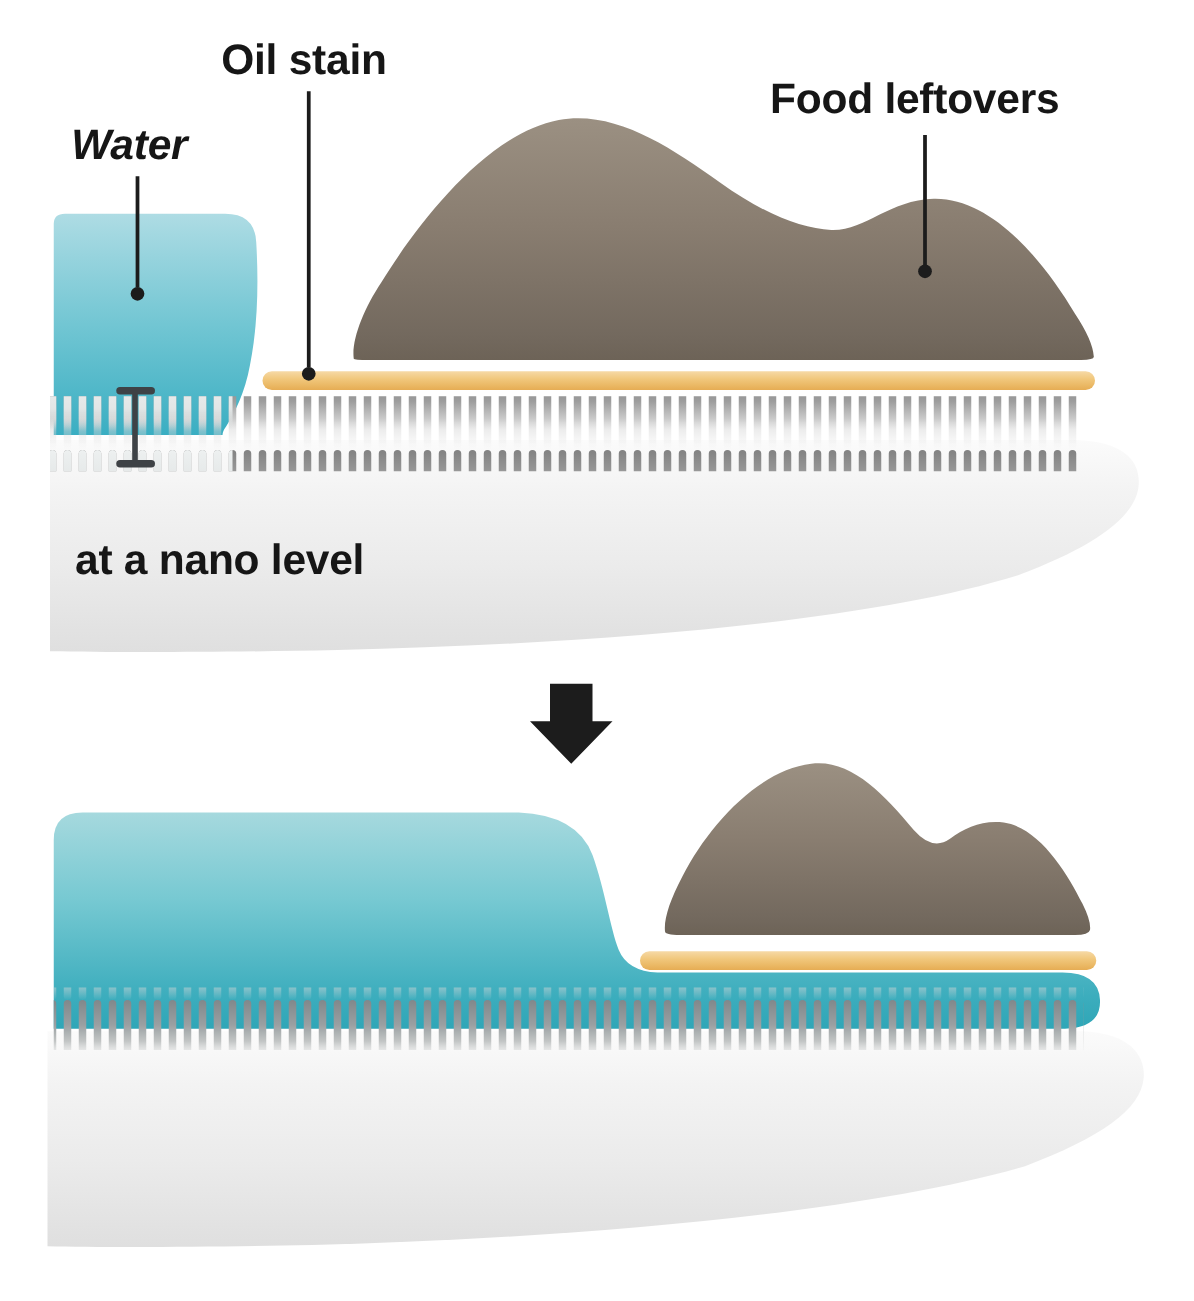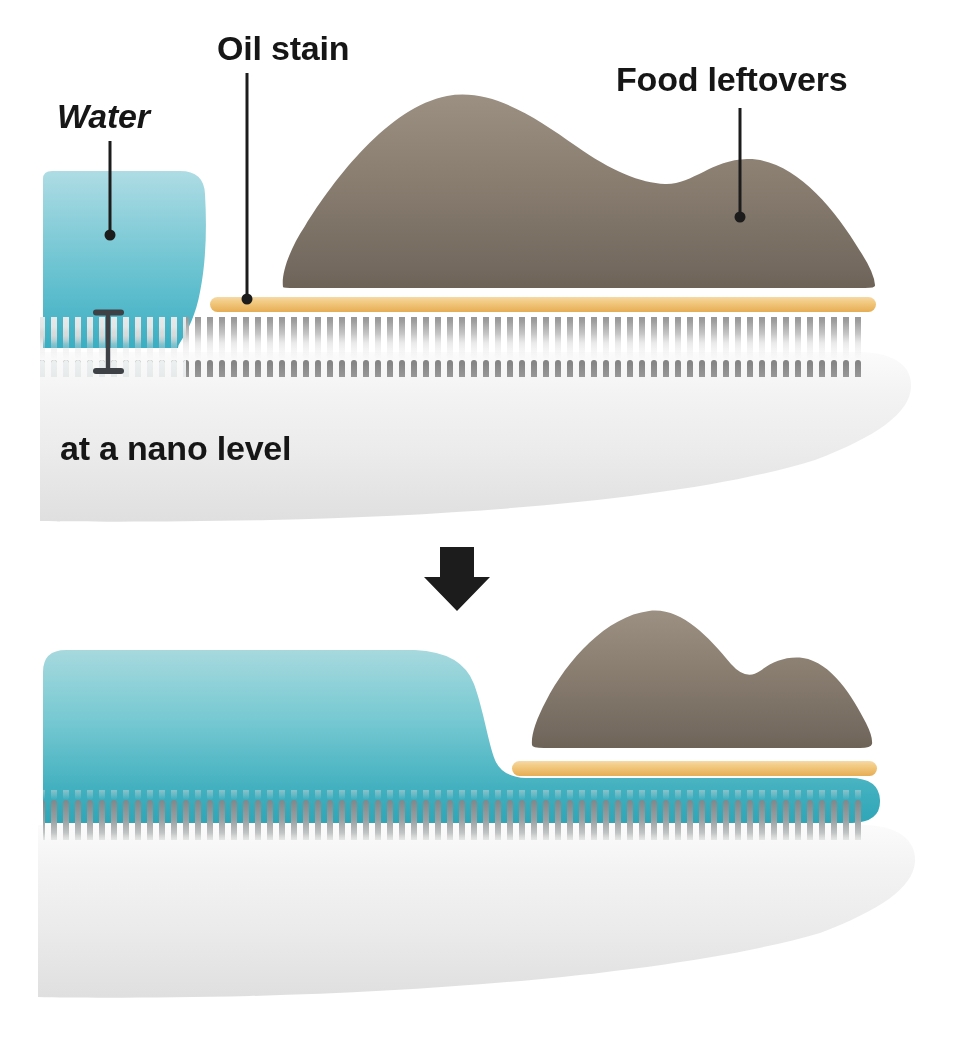--- a/index.html
+++ b/index.html
@@ -139,21 +139,21 @@
     <path d="M 532 745 C 531 735 536 720 546 701 C 567 660 607 616 649 611
          C 680 607 706 634 731 664 Q 746 681 760 671
          C 772 662 786 656 803 658 C 831 662 853 697 866 723
          Q 873 737 872 744 Q 871 748 860 748 L 544 748 Q 532 748 532 745 Z" fill="url(#fg)"></path>
   </g>
 </svg>
 
 
 <div class="label" style="left:57px; top:97px;font-style:italic;">Water</div>
 
-<div class="label" style="left:177px; top:29px;margin-left:40px;">Oil stain</div>
+<div class="label" style="left:177px; top:29px;">Oil stain</div>
 
 <div class="label" style="left:616px; top:60px;">Food leftovers</div>
 
 <div class="label caption" style="left:60px; top:390px;">
   <br>
   <span>at a nano level</span>
 </div>
 
 </div>
 

